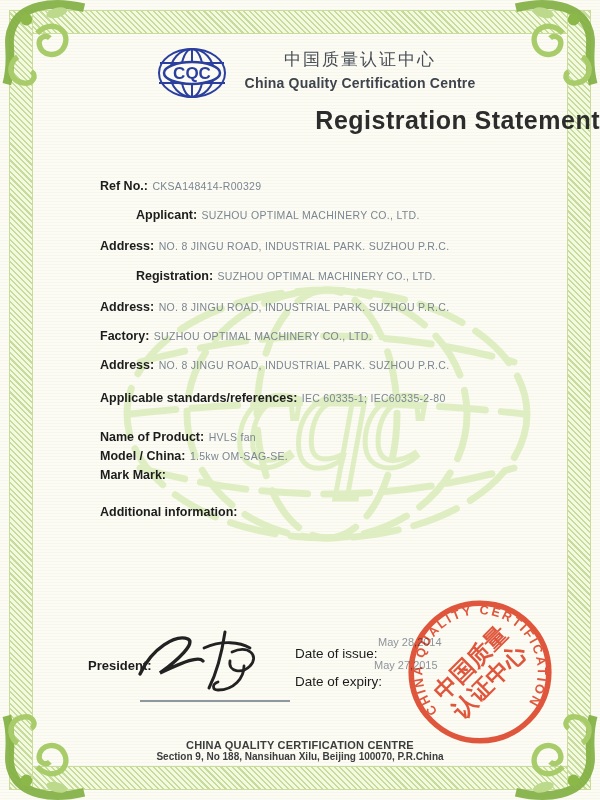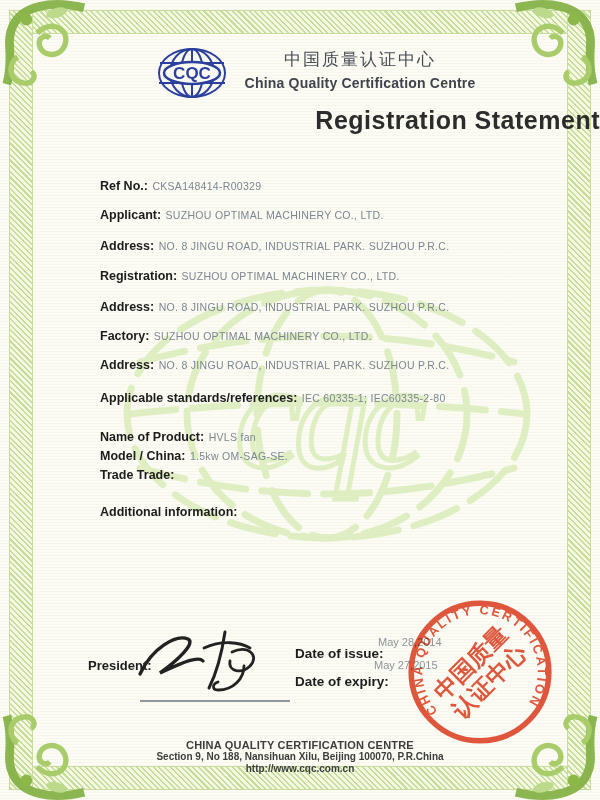--- a/index.html
+++ b/index.html
@@ -31,28 +31,28 @@
   .org-cn{font-size:17px;color:#474c55;letter-spacing:2px;font-family:"Liberation Serif",serif;}
   .org-en{font-size:14px;font-weight:bold;color:#3e434c;margin-top:4px;letter-spacing:.2px;}
   .title{position:absolute;left:0;width:600px;text-align:right;font-weight:bold;color:#2c2c2c;font-size:25px;letter-spacing:.5px;}
   .title1{top:106px;}
   .title2{top:138px;}
   
   .fields{position:absolute;left:100px;top:177px;width:440px;}
   .frow{line-height:16px;}
   .frow .lbl{font-size:12.5px;font-weight:bold;color:#1c1c1c;}
   .frow .val{font-size:10.5px;color:#7b8691;letter-spacing:.3px;}
-  .mb-a{margin-bottom:12px;} .mb-b{margin-bottom:14px;} .mb-c{margin-bottom:13px;}
+  .mb-a{margin-bottom:12px;} .mb-b{margin-bottom:14px;margin-left:36px;} .mb-c{margin-bottom:13px;}
   .mb-d{margin-bottom:16px;} .mb-e{margin-bottom:22px;}  .mb-f{margin-bottom:2px;}
   .mb-g{margin-top:20px;}
   
   .president{position:absolute;left:88px;top:658px;font-size:13px;font-weight:bold;color:#1c1c1c;}
   .sig{position:absolute;left:132px;top:622px;width:168px;height:78px;}
   .sig-line{position:absolute;left:140px;top:700px;width:150px;height:2px;background:#8f98a0;}
-  .datelbl{position:absolute;left:295px;font-size:13.5px;font-weight:bold;color:#1c1c1c;}
+  .datelbl{position:absolute;left:295px;font-size:13.5px;font-weight:normal;color:#1c1c1c;}
   .d-issue{top:646px;} .d-expiry{top:674px;}
   .dateval{position:absolute;font-size:11px;color:#8d949b;}
   .v-issue{left:378px;top:636px;} .v-expiry{left:374px;top:659px;}
   
   .stamp{position:absolute;left:394px;top:586px;width:172px;height:172px;mix-blend-mode:multiply;opacity:.92;}
   
   .footer{position:absolute;left:0;top:739px;width:600px;text-align:center;color:#3d3d3d;font-weight:bold;}
   .f1{font-size:11px;letter-spacing:.2px;}
   .f2{font-size:10px;margin-top:0;}
   .f3{font-size:10px;margin-top:1px;}
@@ -131,21 +131,21 @@
     <div class="frow mb-a"><span class="lbl">Ref No.:</span> <span class="val">CKSA148414-R00329</span></div>
     <div class="frow mb-b"><span class="lbl">Applicant:</span> <span class="val">SUZHOU OPTIMAL MACHINERY CO., LTD.</span></div>
     <div class="frow mb-c"><span class="lbl">Address:</span> <span class="val">NO. 8 JINGU ROAD, INDUSTRIAL PARK. SUZHOU P.R.C.</span></div>
     <div class="frow mb-b"><span class="lbl">Registration:</span> <span class="val">SUZHOU OPTIMAL MACHINERY CO., LTD.</span></div>
     <div class="frow mb-a"><span class="lbl">Address:</span> <span class="val">NO. 8 JINGU ROAD, INDUSTRIAL PARK. SUZHOU P.R.C.</span></div>
     <div class="frow mb-a"><span class="lbl">Factory:</span> <span class="val">SUZHOU OPTIMAL MACHINERY CO., LTD.</span></div>
     <div class="frow mb-d"><span class="lbl">Address:</span> <span class="val">NO. 8 JINGU ROAD, INDUSTRIAL PARK. SUZHOU P.R.C.</span></div>
     <div class="frow mb-e"><span class="lbl">Applicable standards/references:</span> <span class="val">IEC 60335-1; IEC60335-2-80</span></div>
     <div class="frow mb-f"><span class="lbl">Name of Product:</span> <span class="val">HVLS fan</span></div>
     <div class="frow mb-f"><span class="lbl">Model / China:</span> <span class="val">1.5kw OM-SAG-SE.</span></div>
-    <div class="frow"><span class="lbl">Trade Trade:</span> <span class="val"></span></div>
+    <div class="frow"><span class="lbl">Mark Mark:</span> <span class="val"></span></div>
     <div class="frow mb-g"><span class="lbl">Additional information:</span> <span class="val"></span></div>
   </div>
 
   <div class="president">President:</div>
   <svg class="sig" viewBox="0 0 168 78">
     <g fill="none" stroke="#222" stroke-linecap="round">
       <path d="M8,52 C20,26 44,12 56,17 C64,21 46,38 28,51 C48,42 66,33 71,39" stroke-width="3.4"></path>
       <path d="M93,10 C90,30 85,50 77,66" stroke-width="3"></path>
       <path d="M72,26 C90,18 108,20 118,26" stroke-width="2.8"></path>
       <path d="M100,30 C116,23 128,33 118,44 C110,52 96,50 98,39" stroke-width="2.8"></path>
@@ -168,16 +168,15 @@
     </text>
     <g transform="rotate(-45 85 85)" fill="#e2492e" font-family="Liberation Serif, serif" font-weight="bold" text-anchor="middle">
       <text x="85" y="80" font-size="23">中国质量</text>
       <text x="85" y="106" font-size="23">认证中心</text>
     </g>
   </svg>
 
   <div class="footer">
     <div class="f1">CHINA QUALITY CERTIFICATION CENTRE</div>
     <div class="f2">Section 9, No 188, Nansihuan Xilu, Beijing 100070, P.R.China</div>
-    <div class="f3">http://www.cqc.com.cn</div>
   </div>
 
 </div>
 
 </body></html>

